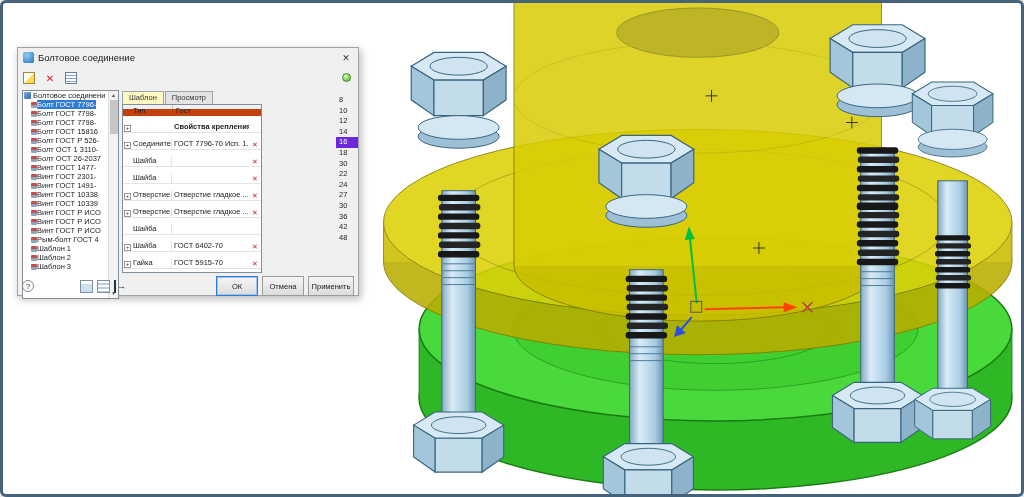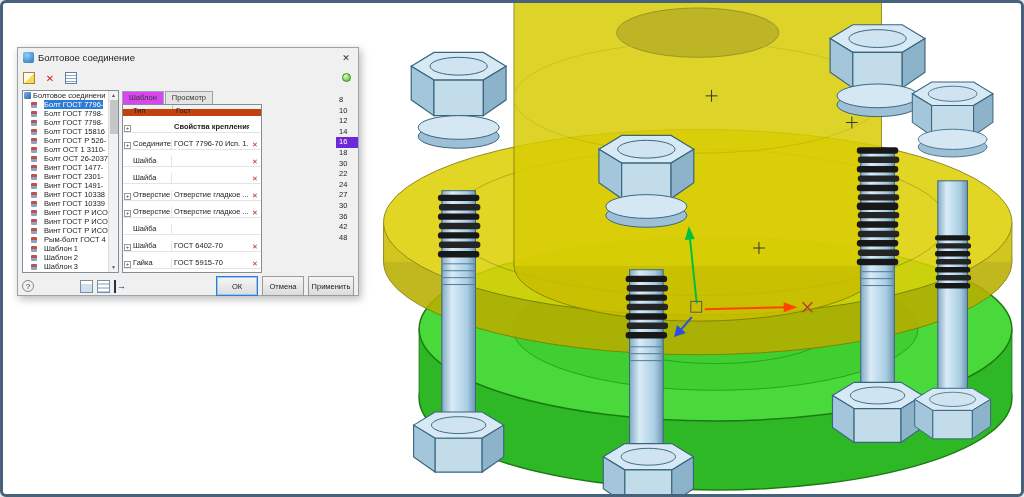--- a/index.html
+++ b/index.html
@@ -12,36 +12,36 @@
   .titlebar{position:absolute;left:0;top:0;right:0;height:19px;display:flex;align-items:center;padding:0 5px;gap:4px;background:#f0f0f0}
   .appico{width:11px;height:11px;border-radius:2px;background:radial-gradient(circle at 35% 30%,#8fd0f5,#2272bc);flex:0 0 auto}
   .wtitle{font-size:9.5px;white-space:nowrap}
   .wclose{margin-left:auto;font-size:9px;color:#333;width:14px;text-align:center}
   .toolbar{position:absolute;left:2px;top:20px;height:20px;display:flex;gap:3px;align-items:center}
   .tbtn{width:18px;height:17px;display:flex;align-items:center;justify-content:center}
   .ic-new{width:12px;height:12px;background:linear-gradient(135deg,#fffbe8 55%,#ffd84d 55%);border:1px solid #9a8a3a}
   .ic-del{color:#cf2020;font-weight:bold;font-size:10px}
   .ic-ren{width:12px;height:12px;border:1px solid #6a7f98;background:repeating-linear-gradient(180deg,#fff 0 2px,#7fa8d0 2px 3px)}
 
-  .tree{position:absolute;left:4px;top:42px;width:97px;height:183px;background:#fff;border:1px solid #828f9a;overflow:hidden}
+  .tree{position:absolute;left:4px;top:42px;width:97px;height:209px;background:#fff;border:1px solid #828f9a;overflow:hidden}
   .treeinner{position:absolute;left:0;top:0;right:10px;bottom:0;overflow:hidden}
   .troot{display:flex;align-items:center;gap:2px;height:9px;padding-left:1px;white-space:nowrap;font-size:7.5px}
   .root-ic{width:7px;height:7px;background:linear-gradient(135deg,#7fb2e5,#2b66ae);border-radius:1px;flex:0 0 auto}
-  .titem{display:flex;align-items:center;gap:7px;height:9px;padding-left:8px;white-space:nowrap}
+  .titem{display:flex;align-items:center;gap:0;height:9px;padding-left:8px;white-space:nowrap}
   .ti-ic{width:6px;height:6px;flex:0 0 auto;background:linear-gradient(180deg,#c0504d 55%,#8aa6c0 45%);border-radius:1px}
   .ti-tx{font-size:7.5px}
   .titem.sel .ti-tx{background:#2f7cd6;color:#fff}
   .vscroll{position:absolute;right:0;top:0;width:10px;height:100%;background:#f2f2f2;border-left:1px solid #dcdcdc;display:flex;flex-direction:column}
   .sarrow{height:9px;font-size:5px;color:#555;text-align:center;line-height:9px}
   .sarrow.down{margin-top:auto}
   .sthumb{width:8px;height:34px;margin:0 auto;background:#c6c6c6}
 
   .tabs{position:absolute;left:104px;top:43px;height:13px;display:flex}
   .tab{font-size:7.5px;padding:1px 6px;border:1px solid #9aa4ad;border-bottom:none;background:#e4e4e4;color:#333;margin-right:1px}
-  .tab.active{background:#d946ef;position:relative;z-index:2}
+  .tab.active{background:#fef9c3;position:relative;z-index:2}
   .tablewrap{position:absolute;left:104px;top:56px;width:140px;height:169px;background:#fff;border:1px solid #828f9a;overflow:hidden}
   .thead{display:flex;height:11px;background:#f1f1f1;border-bottom:7px solid #c2410c;font-size:7.5px}
   .h-type{width:50px;padding-left:10px;border-right:1px solid #c3c3c3;line-height:11px}
   .h-gost{flex:1;padding-left:3px;line-height:11px}
   .trow{display:flex;height:17px;border-bottom:1px solid #e4e4e4;align-items:flex-end;font-size:7.5px}
   .c-exp{width:9px;text-align:center;font-size:6px;color:#444;flex:0 0 auto}
   .c-exp.on{border:1px solid #999;width:7px;height:7px;line-height:5px;margin:0 1px;background:#fff}
   .c-type{width:40px;flex:0 0 auto;border-right:1px solid #e4e4e4;overflow:hidden;white-space:nowrap;line-height:10px;padding-left:1px}
   .c-gost{flex:1;overflow:hidden;white-space:nowrap;line-height:10px;padding-left:2px}
   .c-gost.b{font-weight:bold}

